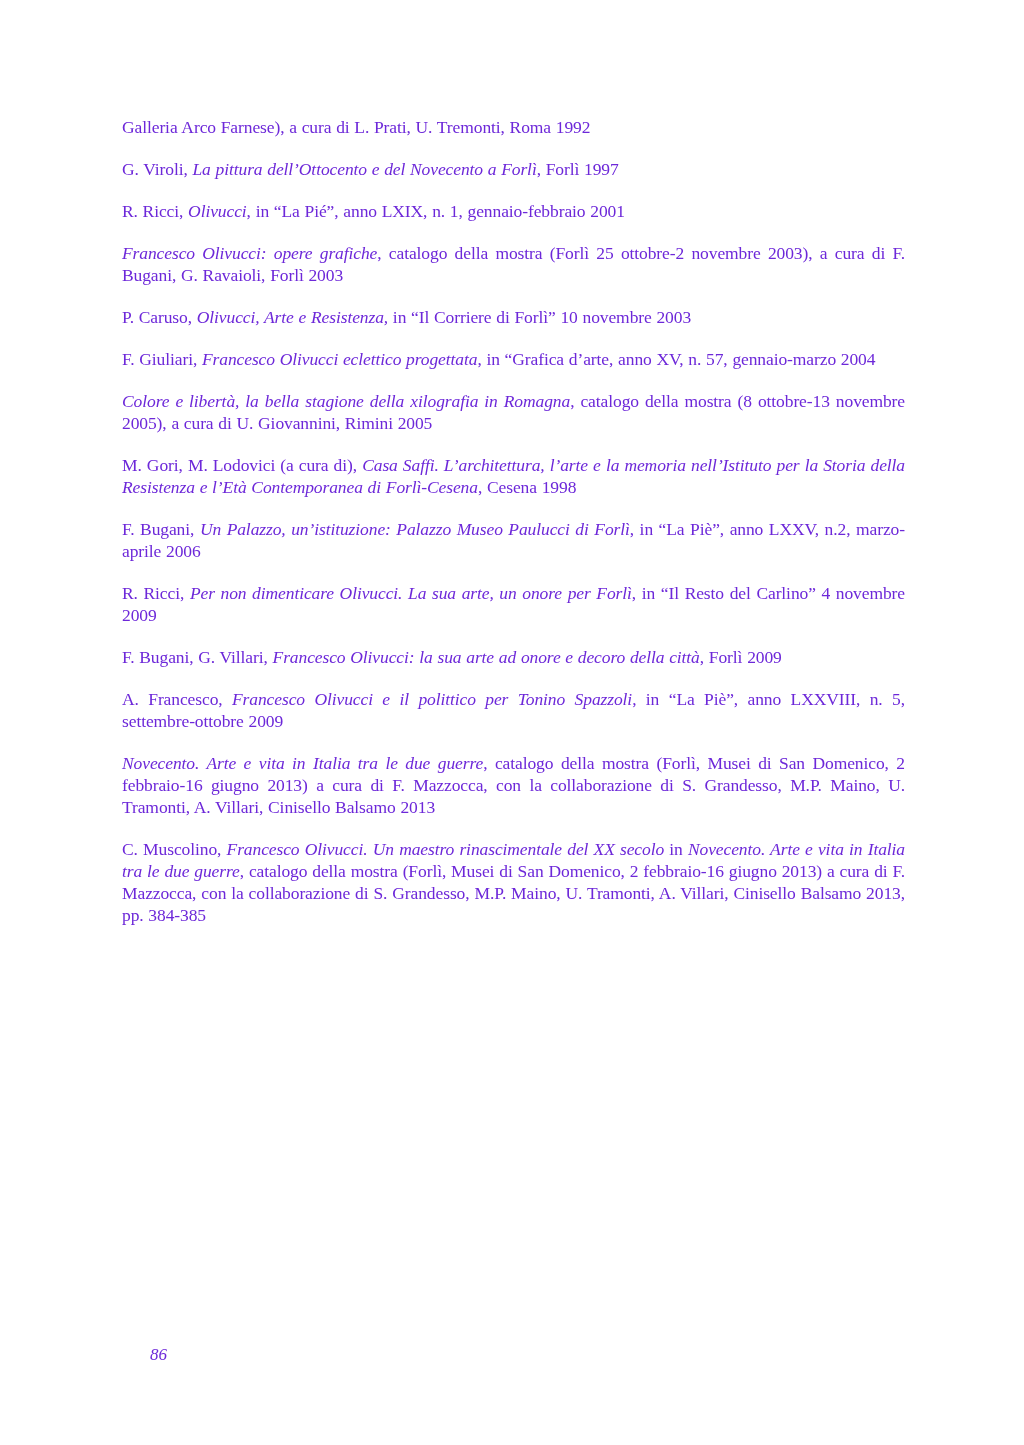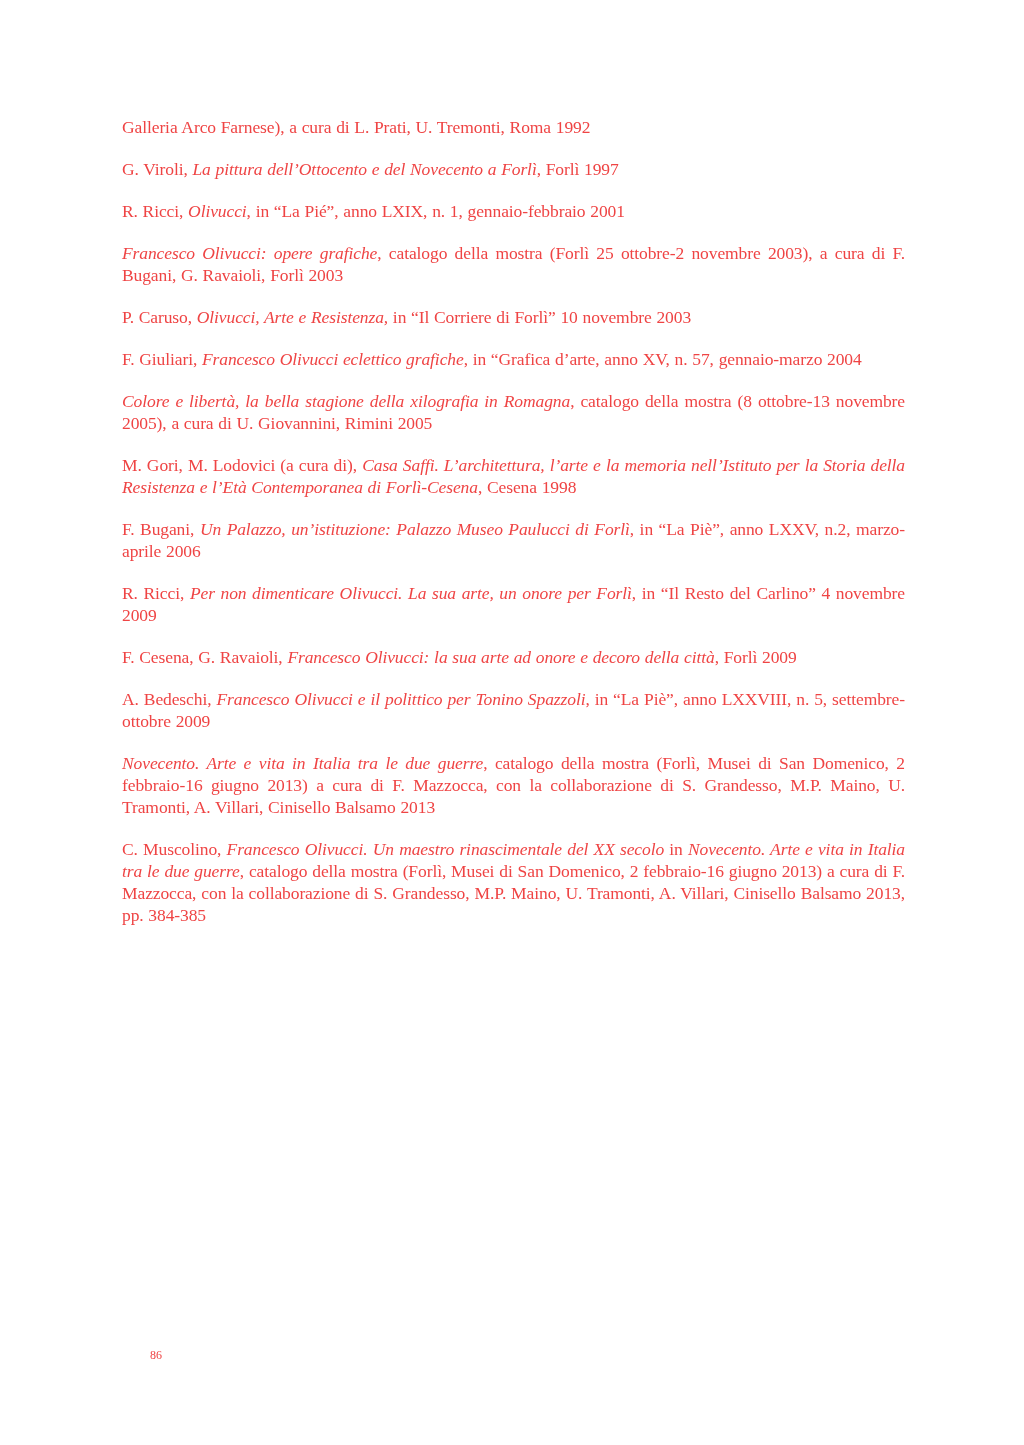--- a/index.html
+++ b/index.html
@@ -6,21 +6,21 @@
     margin: 0;
     padding: 0;
     background: #ffffff;
   }
   .page {
     position: relative;
     width: 996px;
     height: 1445px;
     background: #ffffff;
     font-family: "Liberation Serif", serif;
-    color: #ef4444;
+    color: #6d28d9;
     overflow: hidden;
   }
   .text-block {
     position: absolute;
     left: 122px;
     top: 116px;
     width: 783px;
   }
   .entry {
     margin: 0 0 20px 0;
@@ -30,40 +30,41 @@
     letter-spacing: -0.1px;
     word-spacing: 0.5px;
   }
   .entry i {
     font-style: italic;
   }
   .page-number {
     position: absolute;
     left: 150px;
     top: 1344px;
-    font-size: 12px;
+    font-size: 17px;
     line-height: 22px;
+    font-style: italic;
   }
 </style>
 </head>
 <body>
 
 <div class="page">
   <div class="text-block">
     <div>
         <p class="entry"><span>Galleria Arco Farnese), a cura di L. Prati, U. Tremonti, Roma 1992</span></p>
         <p class="entry"><span>G. Viroli, </span><i>La pittura dell’Ottocento e del Novecento a Forlì</i><span>, Forlì 1997</span></p>
         <p class="entry"><span>R. Ricci, </span><i>Olivucci</i><span>, in “La Pié”, anno LXIX, n. 1, gennaio-febbraio 2001</span></p>
         <p class="entry"><i>Francesco Olivucci: opere grafiche</i><span>, catalogo della mostra (Forlì 25 ottobre-2 novembre 2003), a cura di F. Bugani, G. Ravaioli, Forlì 2003</span></p>
         <p class="entry"><span>P. Caruso, </span><i>Olivucci, Arte e Resistenza,</i><span> in “Il Corriere di Forlì” 10 novembre 2003</span></p>
-        <p class="entry"><span>F. Giuliari, </span><i>Francesco Olivucci eclettico grafiche</i><span>, in “Grafica d’arte, anno XV, n. 57, gennaio-marzo 2004</span></p>
+        <p class="entry"><span>F. Giuliari, </span><i>Francesco Olivucci eclettico progettata</i><span>, in “Grafica d’arte, anno XV, n. 57, gennaio-marzo 2004</span></p>
         <p class="entry"><i>Colore e libertà, la bella stagione della xilografia in Romagna</i><span>, catalogo della mostra (8 ottobre-13 novembre 2005), a cura di U. Giovannini, Rimini 2005</span></p>
         <p class="entry"><span>M. Gori, M. Lodovici (a cura di), </span><i>Casa Saffi. L’architettura, l’arte e la memoria nell’Istituto per la Storia della Resistenza e l’Età Contemporanea di Forlì-Cesena</i><span>, Cesena 1998</span></p>
         <p class="entry"><span>F. Bugani, </span><i>Un Palazzo, un’istituzione: Palazzo Museo Paulucci di Forlì</i><span>, in “La Piè”, anno LXXV, n.2, marzo-aprile 2006</span></p>
         <p class="entry"><span>R. Ricci, </span><i>Per non dimenticare Olivucci. La sua arte, un onore per Forlì</i><span>, in “Il Resto del Carlino” 4 novembre 2009</span></p>
-        <p class="entry"><span>F. Cesena, G. Ravaioli, </span><i>Francesco Olivucci: la sua arte ad onore e decoro della città</i><span>, Forlì 2009</span></p>
-        <p class="entry"><span>A. Bedeschi, </span><i>Francesco Olivucci e il polittico per Tonino Spazzoli</i><span>, in “La Piè”, anno LXXVIII, n. 5, settembre-ottobre 2009</span></p>
+        <p class="entry"><span>F. Bugani, G. Villari, </span><i>Francesco Olivucci: la sua arte ad onore e decoro della città</i><span>, Forlì 2009</span></p>
+        <p class="entry"><span>A. Francesco, </span><i>Francesco Olivucci e il polittico per Tonino Spazzoli</i><span>, in “La Piè”, anno LXXVIII, n. 5, settembre-ottobre 2009</span></p>
         <p class="entry"><i>Novecento. Arte e vita in Italia tra le due guerre</i><span>, catalogo della mostra (Forlì, Musei di San Domenico, 2 febbraio-16 giugno 2013) a cura di F. Mazzocca, con la collaborazione di S. Grandesso, M.P. Maino, U. Tramonti, A. Villari, Cinisello Balsamo 2013</span></p>
         <p class="entry"><span>C. Muscolino, </span><i>Francesco Olivucci. Un maestro rinascimentale del XX secolo</i><span> in </span><i>Novecento. Arte e vita in Italia tra le due guerre</i><span>, catalogo della mostra (Forlì, Musei di San Domenico, 2 febbraio-16 giugno 2013) a cura di F. Mazzocca, con la collaborazione di S. Grandesso, M.P. Maino, U. Tramonti, A. Villari, Cinisello Balsamo 2013, pp. 384-385</span></p>
       </div>
   </div>
   <div class="page-number">86</div>
 </div>
 
 </body></html>

